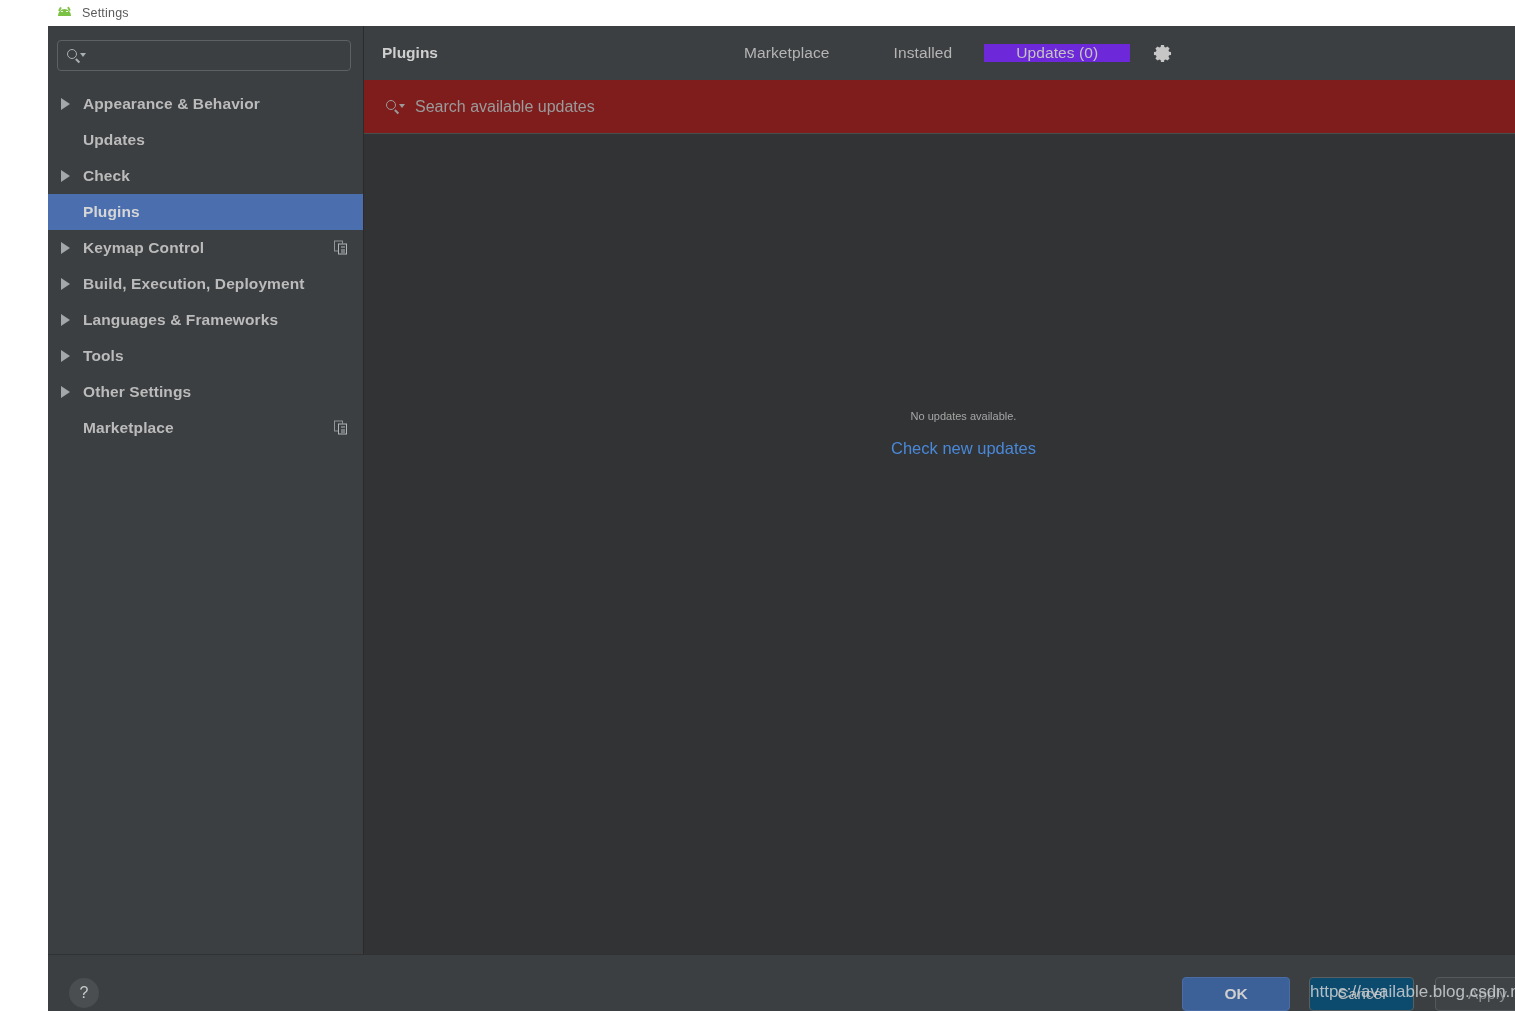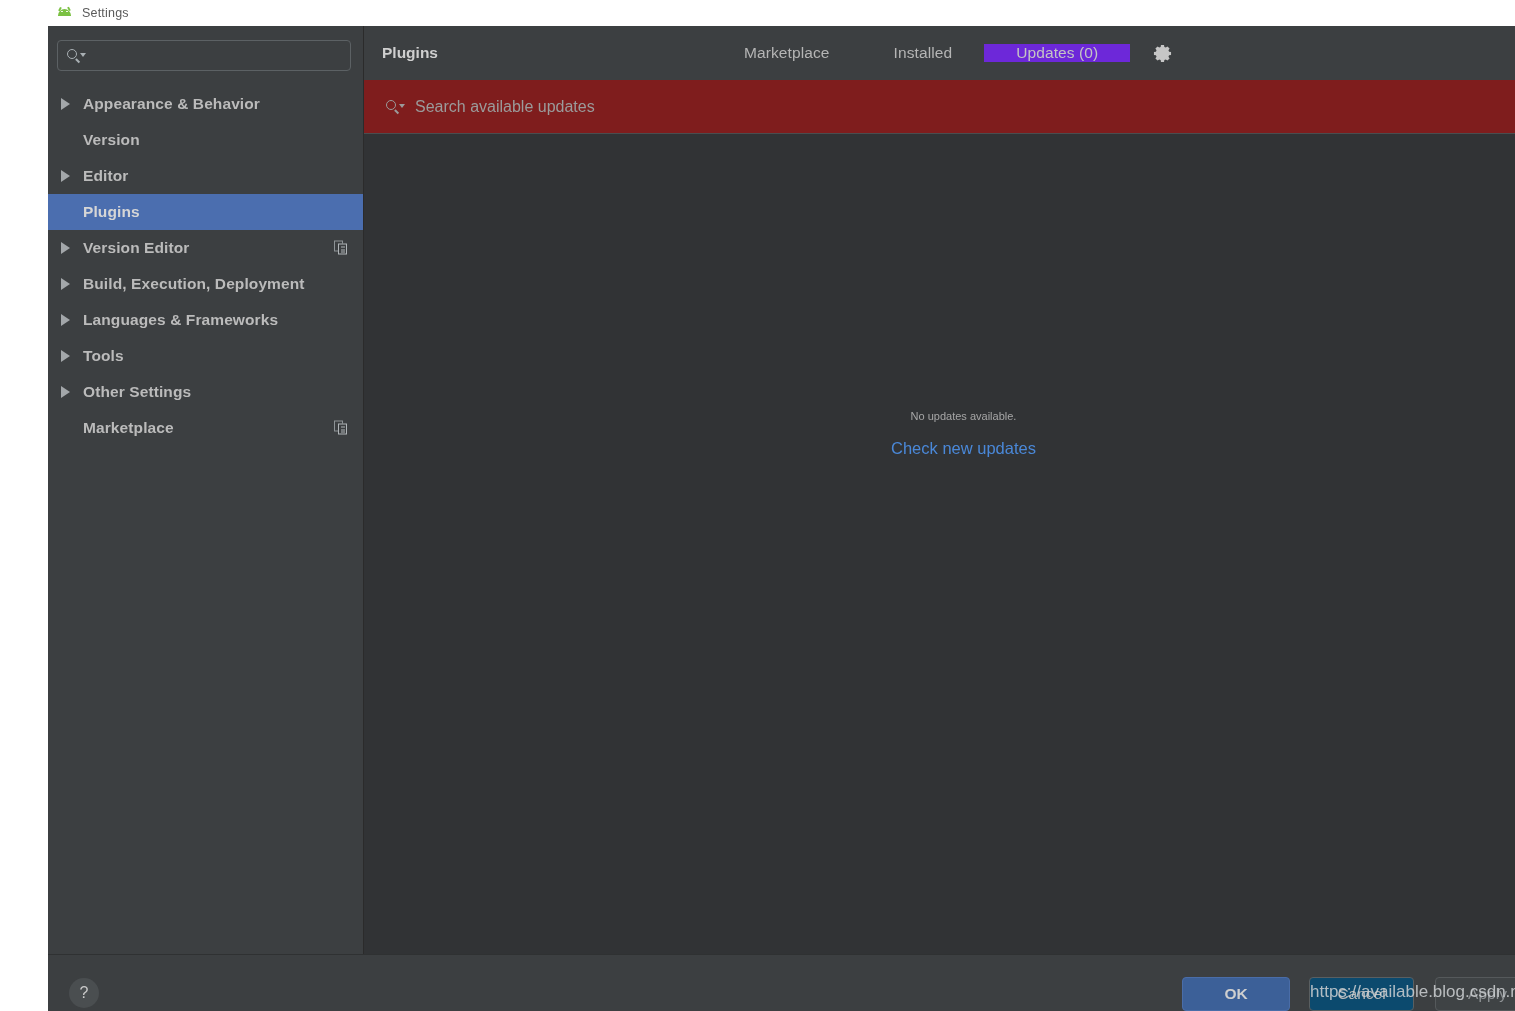--- a/index.html
+++ b/index.html
@@ -419,37 +419,37 @@
     </div>
     <div class="sb-tree" id="sb-tree">
         <div class="sb-item">
           <div class="sb-arrow">
             <span class="tri"></span>
           </div>
           <span class="sb-label">Appearance &amp; Behavior</span>
         </div>
         <div class="sb-item leaf">
           <div class="sb-arrow"></div>
-          <span class="sb-label">Version</span>
-        </div>
-        <div class="sb-item">
-          <div class="sb-arrow">
-            <span class="tri"></span>
-          </div>
-          <span class="sb-label">Editor</span>
+          <span class="sb-label">Updates</span>
+        </div>
+        <div class="sb-item">
+          <div class="sb-arrow">
+            <span class="tri"></span>
+          </div>
+          <span class="sb-label">Check</span>
         </div>
         <div class="sb-item selected leaf">
           <div class="sb-arrow"></div>
           <span class="sb-label">Plugins</span>
         </div>
         <div class="sb-item">
           <div class="sb-arrow">
             <span class="tri"></span>
           </div>
-          <span class="sb-label">Version Editor</span>
+          <span class="sb-label">Keymap Control</span>
           <span class="copy-icon">
             <span class="back"></span>
             <span class="front">
               <i></i>
               <i></i>
               <i></i>
             </span>
           </span>
         </div>
         <div class="sb-item">

